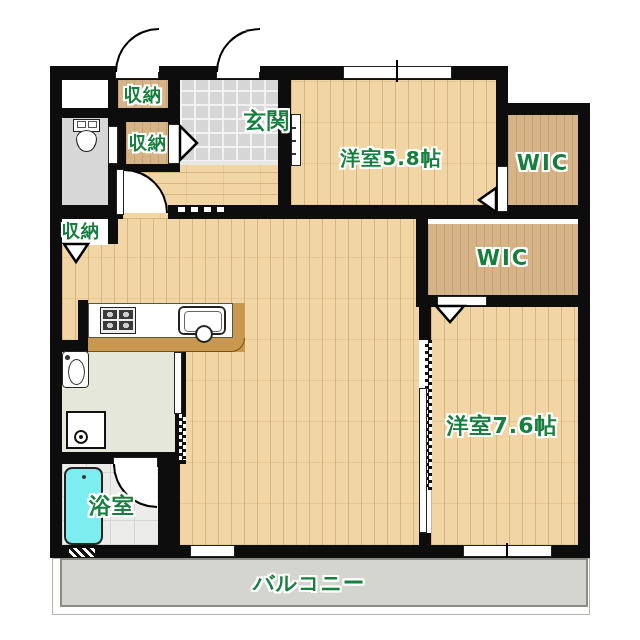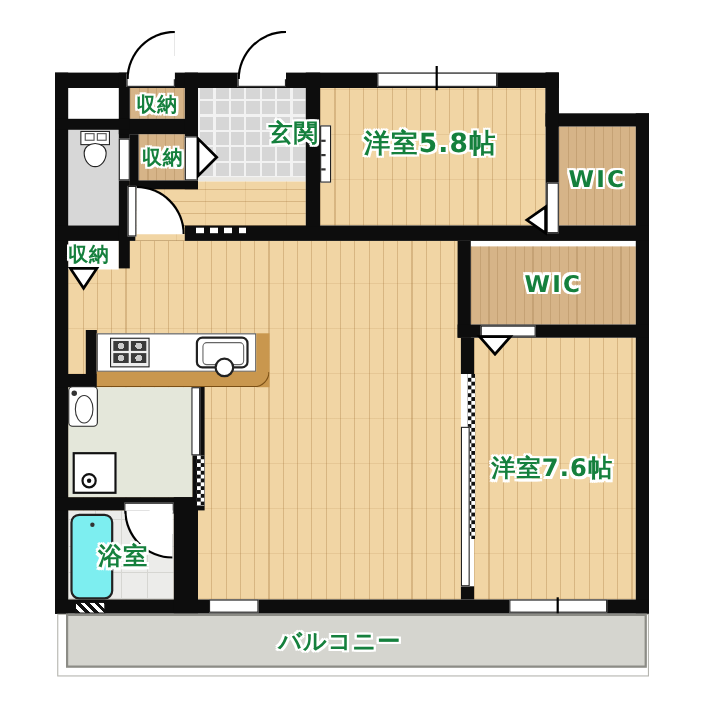--- a/index.html
+++ b/index.html
@@ -176,20 +176,20 @@
     <div class="abs" style="left:16px;top:6px;width:4px;height:4px;background:#333;border-radius:50%;"></div>
   </div>
 
   <div class="abs" style="left:52px;top:558px;width:538px;height:57px;border:1px solid #b5b5af;box-sizing:border-box;"></div>
   <div class="abs" style="left:60px;top:558px;width:528px;height:49px;background:var(--balcony,#d5d5cf);border:2px solid #8c8c86;box-sizing:border-box;"></div>
 
   <div class="lbl" style="left:143px;top:95px;font-size:18px;">収納</div>
   <div class="lbl" style="left:148px;top:143px;font-size:18px;">収納</div>
   <div class="lbl" style="left:231px;top:121px;font-size:22px;margin-left:36px;">玄関</div>
   <div class="lbl" style="left:81px;top:231px;font-size:18px;">収納</div>
-  <div class="lbl" style="left:391px;top:130px;font-size:24px;">洋室5.8帖</div>
+  <div class="lbl" style="left:391px;top:158px;font-size:20px;">洋室5.8帖</div>
   <div class="lbl" style="left:543px;top:163px;font-size:21px;letter-spacing:2px;">WIC</div>
   <div class="lbl" style="left:503px;top:258px;font-size:21px;letter-spacing:2px;">WIC</div>
   <div class="lbl" style="left:502px;top:426px;font-size:22px;">洋室7.6帖</div>
   <div class="lbl" style="left:112px;top:506px;font-size:22px;">浴室</div>
   <div class="lbl" style="left:309px;top:583px;font-size:21px;">バルコニー</div>
 
 </div>
 
 </body></html>

